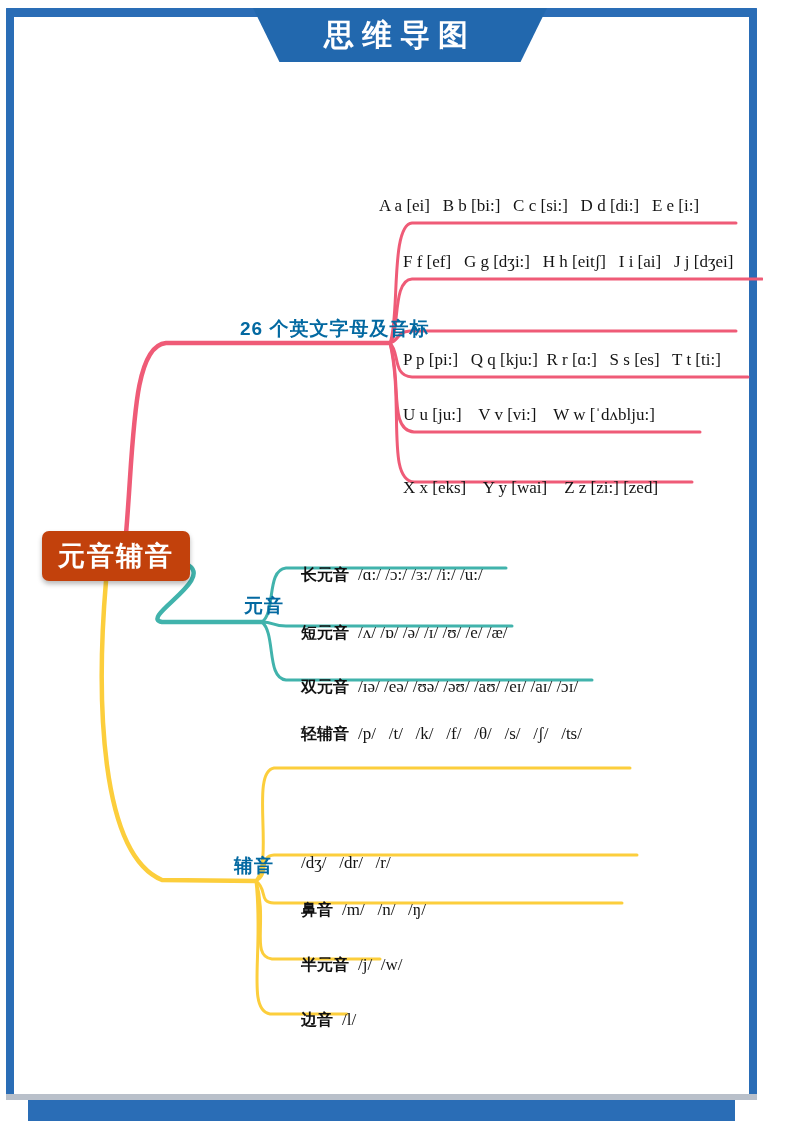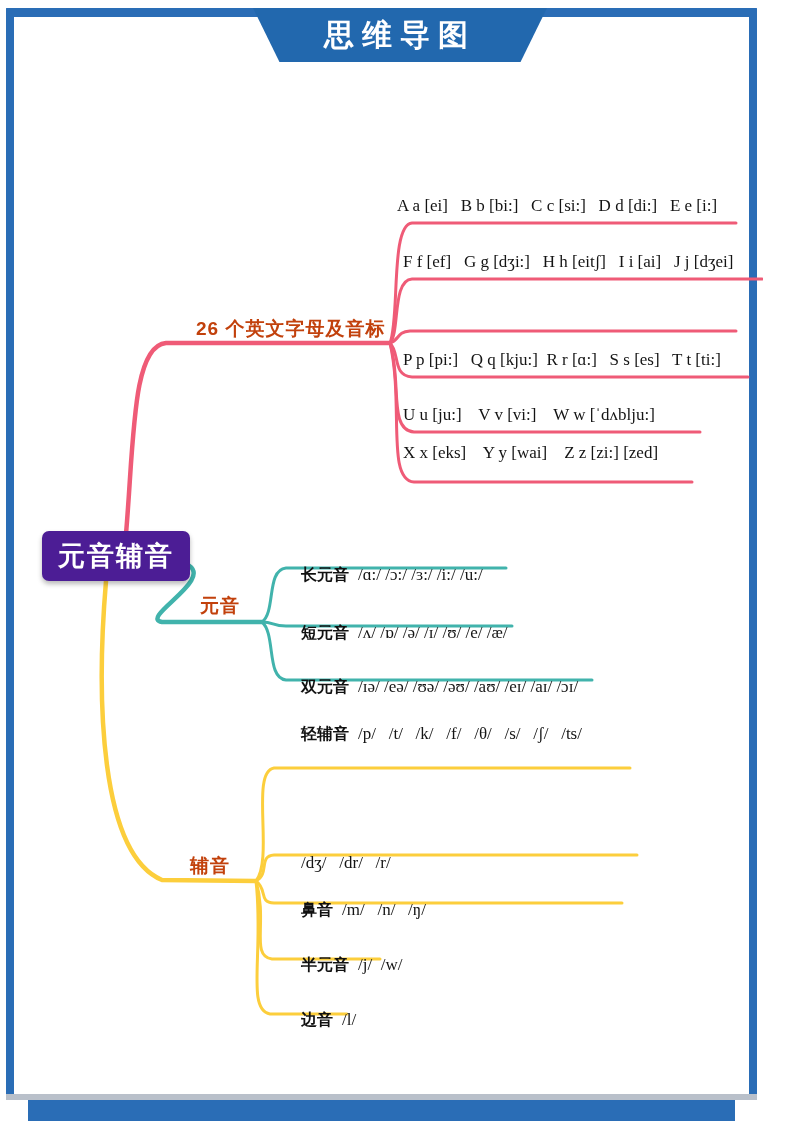--- a/index.html
+++ b/index.html
@@ -26,28 +26,28 @@
   }
   .banner span{
     color:#ffffff;font-size:30px;font-weight:bold;letter-spacing:8px;
     font-family:"Liberation Sans", sans-serif;
   }
   
   .links{position:absolute;left:0;top:0;}
   
   .root-node{
     position:absolute;left:42px;top:531px;width:148px;height:50px;
-    background:#4c1d95;border-radius:7px;
+    background:#c2410c;border-radius:7px;
     box-shadow:0 3px 5px rgba(0,0,0,0.28);
     display:flex;align-items:center;justify-content:center;
   }
   .root-node span{color:#ffffff;font-size:27px;font-weight:bold;letter-spacing:2px;}
   .branch-label{
-    position:absolute;font-weight:bold;color:#c2410c;font-size:19px;
-    white-space:pre;letter-spacing:1px;
+    position:absolute;font-weight:bold;color:#0369a1;font-size:19px;
+    white-space:pre;letter-spacing:1px;margin-left:44px;
   }
   .leaf{
     position:absolute;white-space:pre;
     font-family:"Liberation Serif", serif;
     font-size:17px;color:#141414;line-height:22px;
   }
   .leaf .zh{
     font-family:"Liberation Sans", sans-serif;
     font-weight:bold;font-size:16px;color:#111111;margin-right:9px;
   }
@@ -98,25 +98,25 @@
   </svg>
 
   <div class="root-node">
     <span>元音辅音</span>
   </div>
 
   <div class="branch-label" style="left:196px;top:316px">26 个英文字母及音标</div>
   <div class="branch-label" style="left:200px;top:593px">元音</div>
   <div class="branch-label" style="left:190px;top:853px">辅音</div>
 
-  <div class="leaf" style="left:397px;top:195px">A a [ei]   B b [bi:]   C c [si:]   D d [di:]   E e [i:]</div>
+  <div class="leaf" style="left:379px;top:195px">A a [ei]   B b [bi:]   C c [si:]   D d [di:]   E e [i:]</div>
   <div class="leaf" style="left:403px;top:251px">F f [ef]   G g [dʒi:]   H h [eitʃ]   I i [ai]   J j [dʒei]</div>
   <div class="leaf" style="left:403px;top:349px">P p [pi:]   Q q [kju:]  R r [ɑ:]   S s [es]   T t [ti:]</div>
   <div class="leaf" style="left:403px;top:404px">U u [ju:]    V v [vi:]    W w [ˈdʌblju:]</div>
-  <div class="leaf" style="left:403px;top:442px">X x [eks]    Y y [wai]    Z z [zi:] [zed]</div>
+  <div class="leaf" style="left:403px;top:477px">X x [eks]    Y y [wai]    Z z [zi:] [zed]</div>
 
   <div class="leaf" style="left:284px;top:542px">
     <span class="zh">长元音</span><span class="ph">/ɑ:/ /ɔ:/ /ɜ:/ /i:/ /u:/</span>
   </div>
   <div class="leaf" style="left:284px;top:600px">
     <span class="zh">短元音</span><span class="ph">/ʌ/ /ɒ/ /ə/ /ɪ/ /ʊ/ /e/ /æ/</span>
   </div>
   <div class="leaf" style="left:284px;top:701px">
     <span class="zh">轻辅音</span><span class="ph">/p/   /t/   /k/   /f/   /θ/   /s/   /ʃ/   /ts/</span>
   </div>

